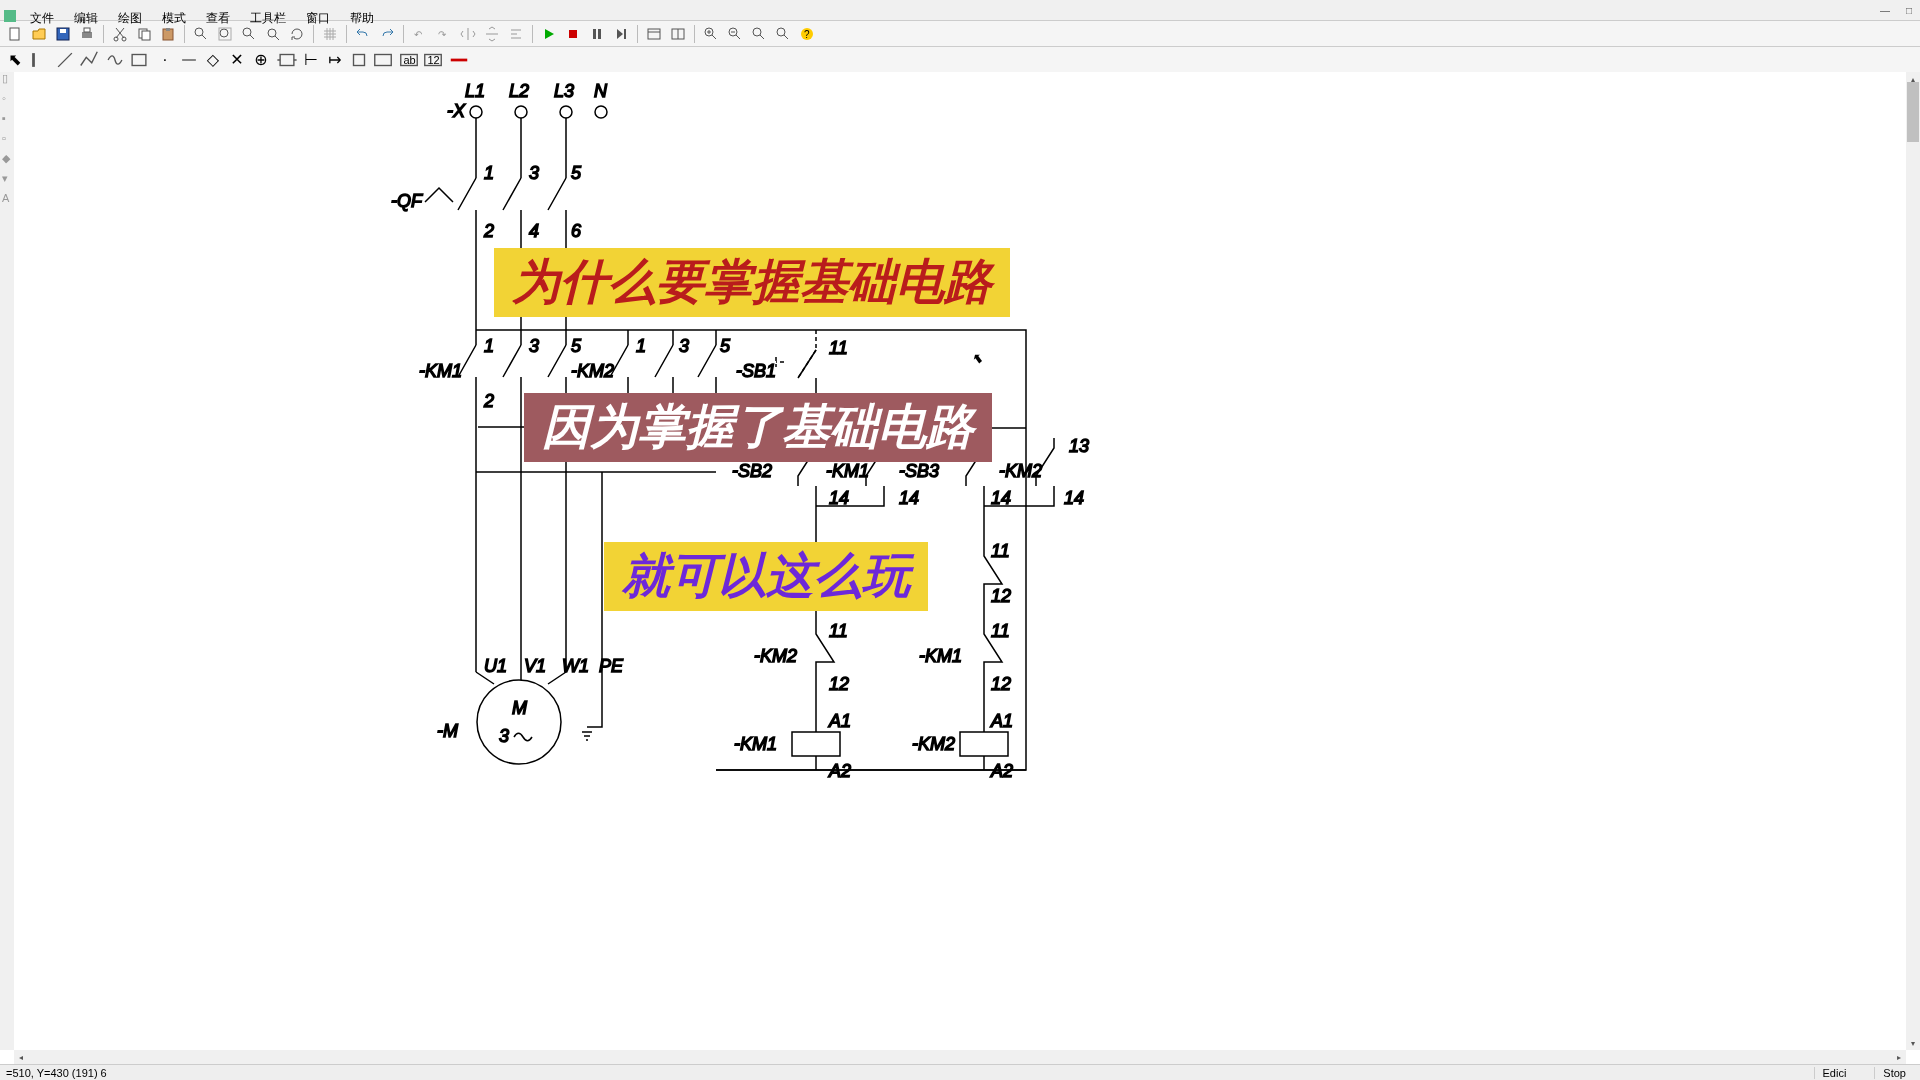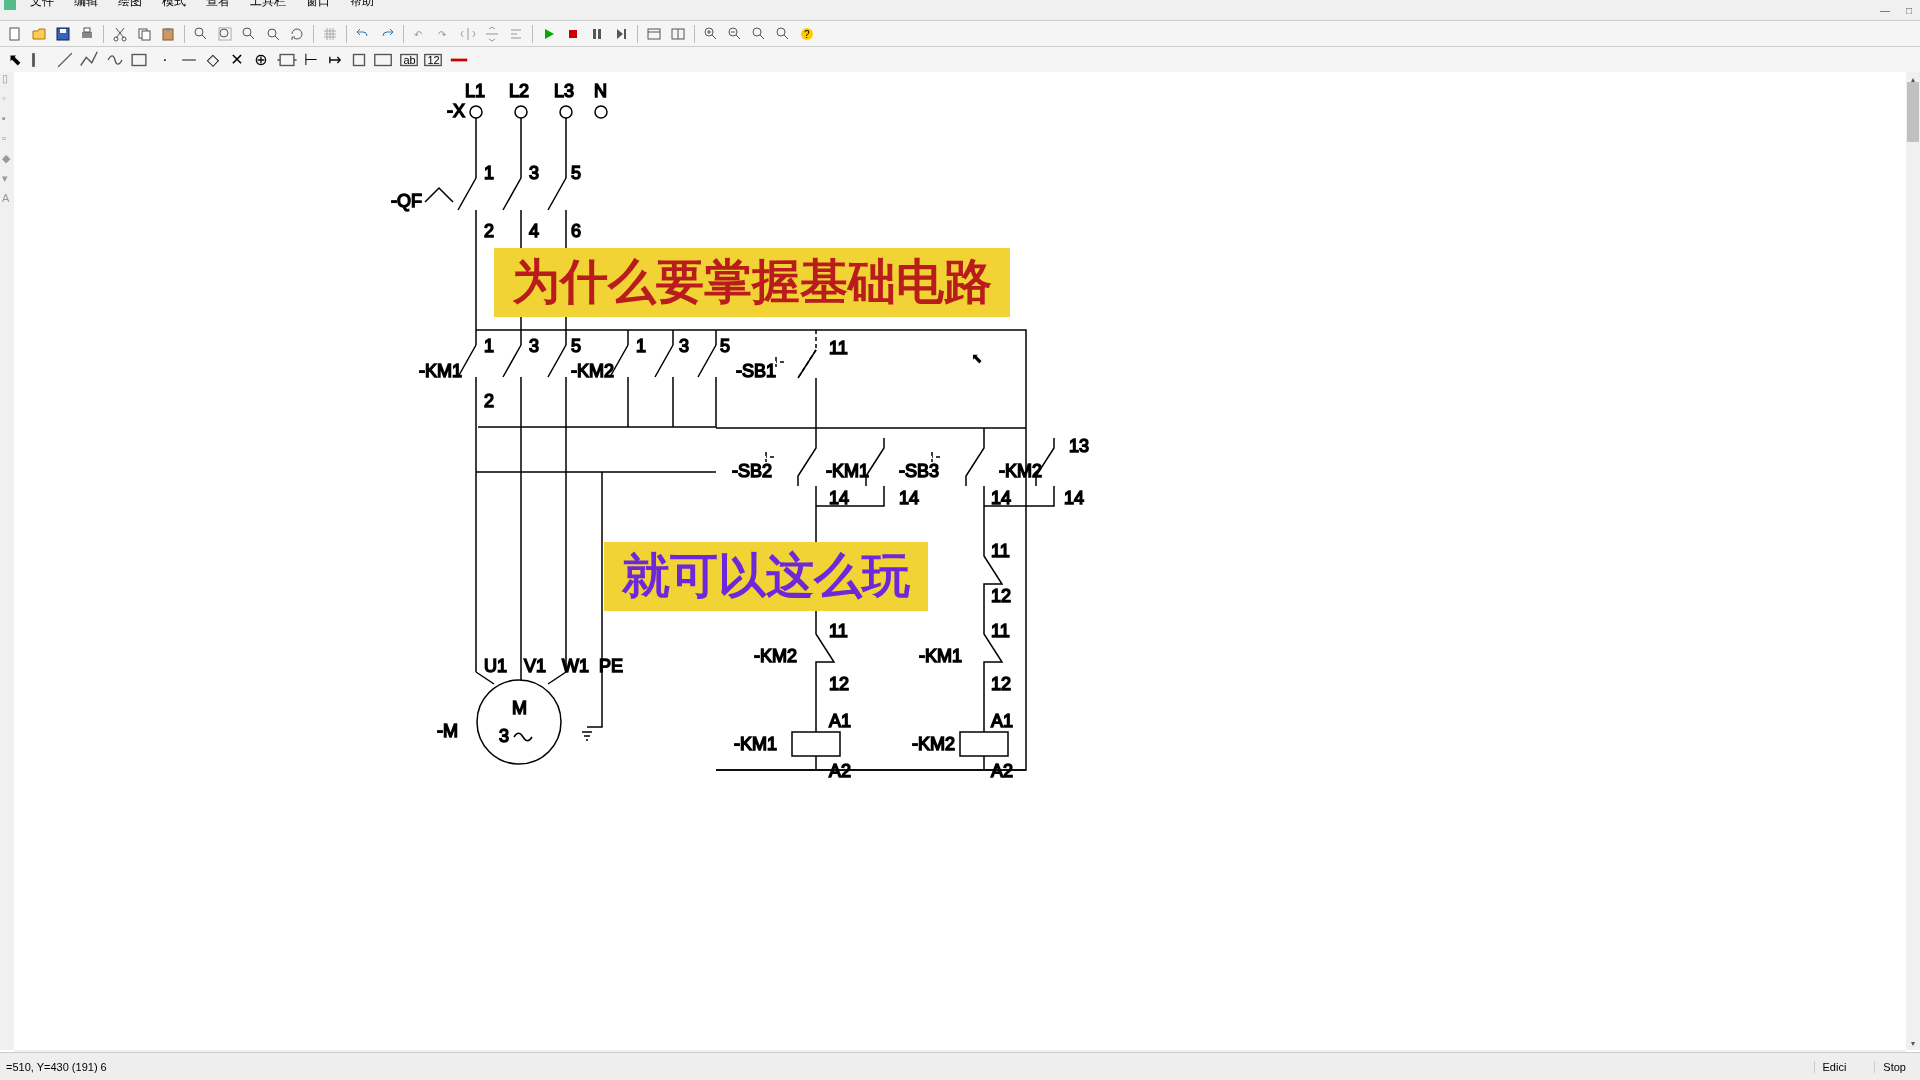--- a/index.html
+++ b/index.html
@@ -1,37 +1,37 @@
 <!DOCTYPE html>
 <html><head>
 <meta charset="utf-8">
 <style>
 *{margin:0;padding:0;box-sizing:border-box;font-family:"Microsoft YaHei",SimSun,sans-serif;}
 body{background:#fff;overflow:hidden;width:1920px;height:1080px;position:relative;}
-.menubar{height:20px;background:#f0f0f0;border-bottom:1px solid #ccc;display:flex;align-items:flex-end;padding:10px 4px;font-size:12px;position:relative;}
+.menubar{height:20px;background:#f0f0f0;border-bottom:1px solid #ccc;display:flex;align-items:flex-start;padding:10px 4px;font-size:12px;position:relative;}
 .menubar .mi{padding:0 10px;cursor:default;}
 .menubar .icon{width:12px;height:12px;margin-right:4px;}
 .win-btns{position:absolute;right:4px;top:0;display:flex;gap:10px;align-items:center;height:20px;}
 .win-btns span{width:14px;height:14px;display:flex;align-items:center;justify-content:center;font-size:10px;color:#555;}
 .toolbar{height:26px;background:#f5f5f5;border-bottom:1px solid #ccc;display:flex;align-items:center;padding:0 4px;gap:2px;}
 .toolbar .tb{width:22px;height:22px;display:flex;align-items:center;justify-content:center;border:1px solid transparent;}
 .toolbar .sep{width:1px;height:18px;background:#bbb;margin:0 3px;}
 .toolbar svg{width:16px;height:16px;}
 .toolbar2{height:26px;background:#f5f5f5;border-bottom:1px solid #ccc;display:flex;align-items:center;padding:0 4px;gap:2px;}
 .toolbar2 .tb{width:22px;height:22px;display:flex;align-items:center;justify-content:center;}
-.canvas-area{position:absolute;top:72px;left:14px;right:14px;bottom:30px;background:#fff;overflow:hidden;}
+.canvas-area{position:absolute;top:72px;left:14px;right:14px;bottom:30px;background:#fff;overflow:hidden;font-style:italic;}
 .vscroll{position:absolute;right:0;top:72px;bottom:30px;width:14px;background:#f0f0f0;}
 .vscroll .thumb{position:absolute;top:10px;left:1px;right:1px;height:60px;background:#c0c0c0;}
 .vscroll .arr{position:absolute;left:0;right:0;height:14px;display:flex;align-items:center;justify-content:center;font-size:8px;color:#555;}
 .hscroll{position:absolute;left:14px;right:14px;bottom:16px;height:14px;background:#f0f0f0;}
 .hscroll .arr{position:absolute;top:0;bottom:0;width:14px;display:flex;align-items:center;justify-content:center;font-size:8px;color:#555;}
 .left-strip{position:absolute;left:0;top:72px;bottom:30px;width:14px;background:#f0f0f0;}
 .color-palette{position:absolute;right:0;top:95px;width:14px;}
 .color-palette .sw{width:12px;height:20px;margin:1px;}
-.statusbar{position:absolute;left:0;right:0;bottom:0;height:28px;background:#eee;border-top:1px solid #ccc;font-size:11px;display:flex;align-items:center;padding:0 6px;}
+.statusbar{position:absolute;left:0;right:0;bottom:0;height:16px;background:#eee;border-top:1px solid #ccc;font-size:11px;display:flex;align-items:center;padding:0 6px;}
 .statusbar .r{margin-left:auto;display:flex;gap:20px;}
 .statusbar .cell{border-left:1px solid #ccc;padding:0 8px;}
 .diagram{position:relative;width:100%;height:100%;}
 .diagram text{font-family:Arial,sans-serif;}
 .overlay{position:absolute;font-weight:900;padding:8px 18px;line-height:1.1;}
 .ov1{background:#F2D335;color:#b91c1c;font-size:48px;left:480px;top:176px;}
 .ov2{background:#9E5A5F;color:#fff;font-size:48px;left:510px;top:321px;}
 .ov3{background:#F2D335;color:#6d28d9;font-size:48px;left:590px;top:470px;}
 .lt{position:absolute;font-size:11px;color:#999;}
 .lt div{height:20px;}
@@ -442,20 +442,21 @@
     <rect x="946" y="660" width="48" height="24"></rect>
     <path d="M802 610v50 M802 684v14 M970 610v50 M970 684v14"></path>
     <text x="815" y="705" fill="#000">A2</text>
     <text x="977" y="705" fill="#000">A2</text>
     <path d="M702 698h310"></path>
   </g>
 </svg>
 
 
 <div class="overlay ov1">为什么要掌握基础电路</div>
+<div class="overlay ov2">因为掌握了基础电路</div>
 <div class="overlay ov3">就可以这么玩</div>
 
 
 <div style="position:absolute;left:957px;top:278px;font-size:14px;color:#000">⬉</div>
 </div>
 </div>
 
 <div class="color-palette">
   <div class="sw" style="background:#000"></div>
   <div class="sw" style="background:#8b0000"></div>

